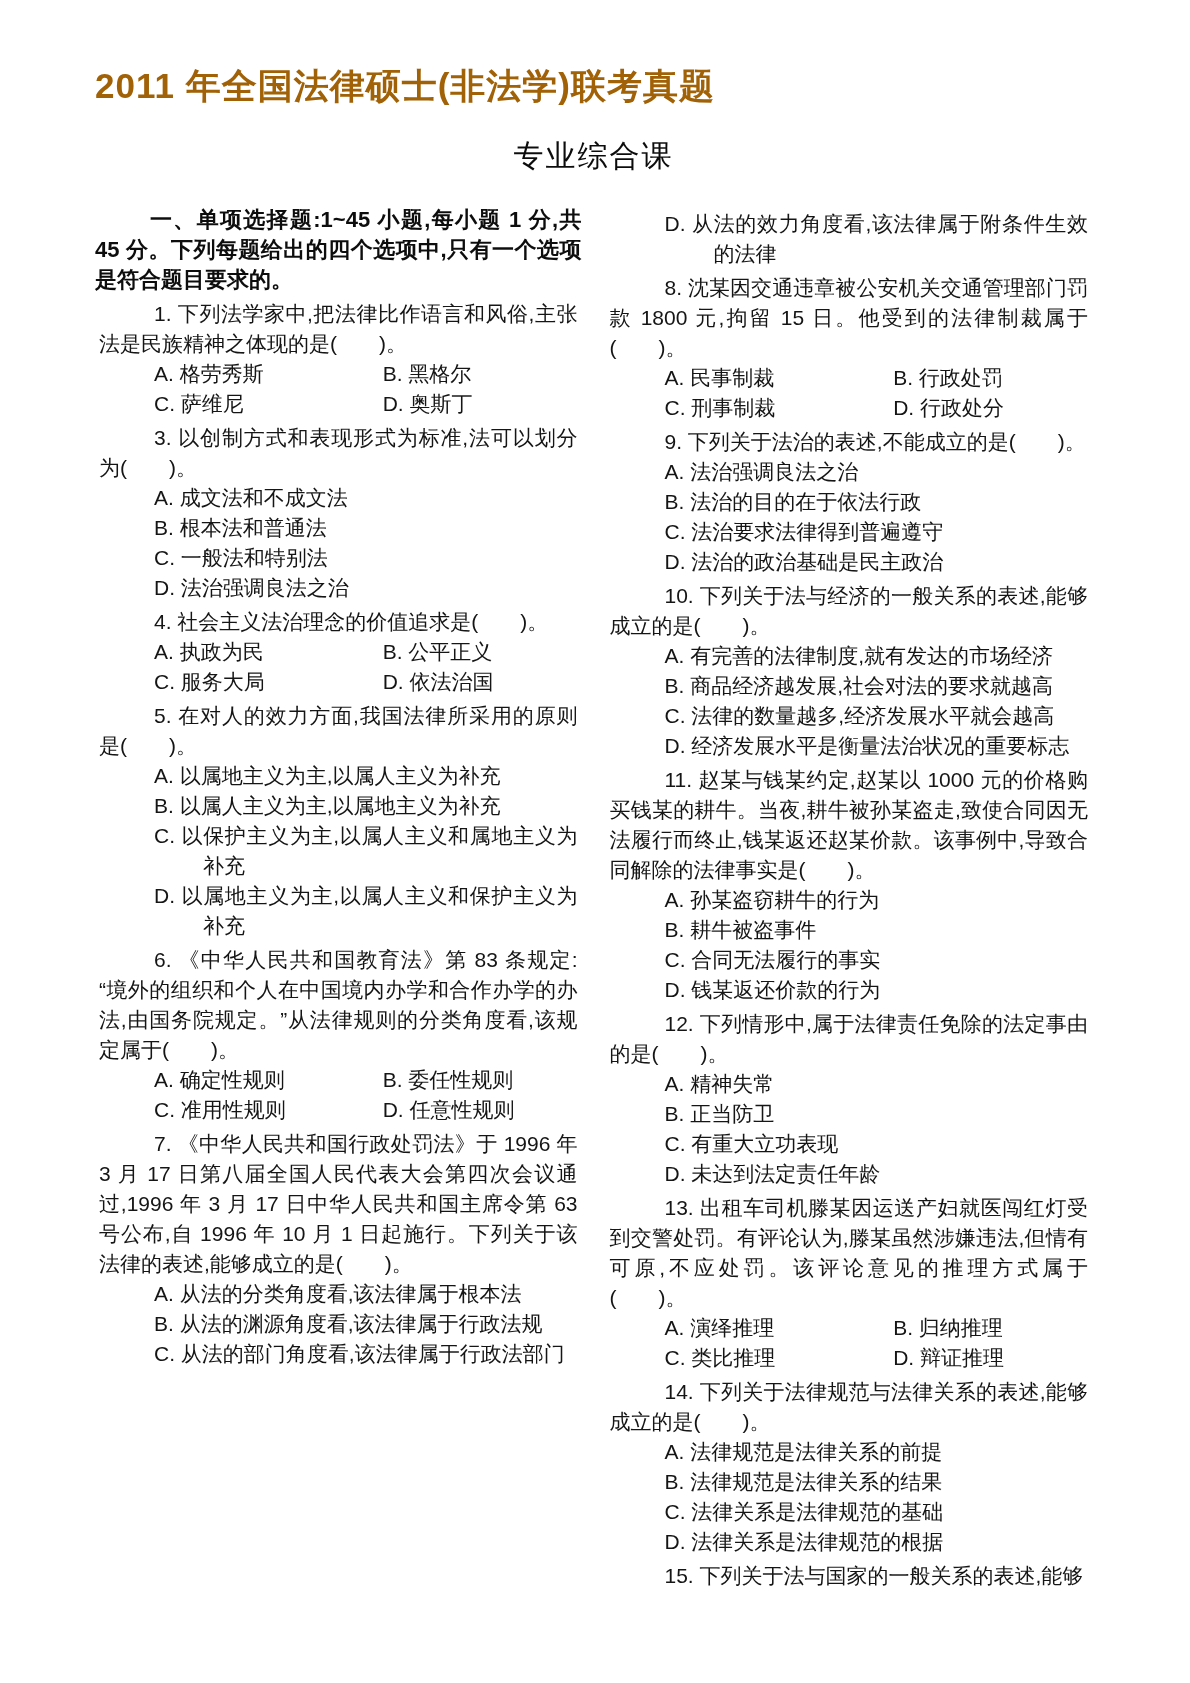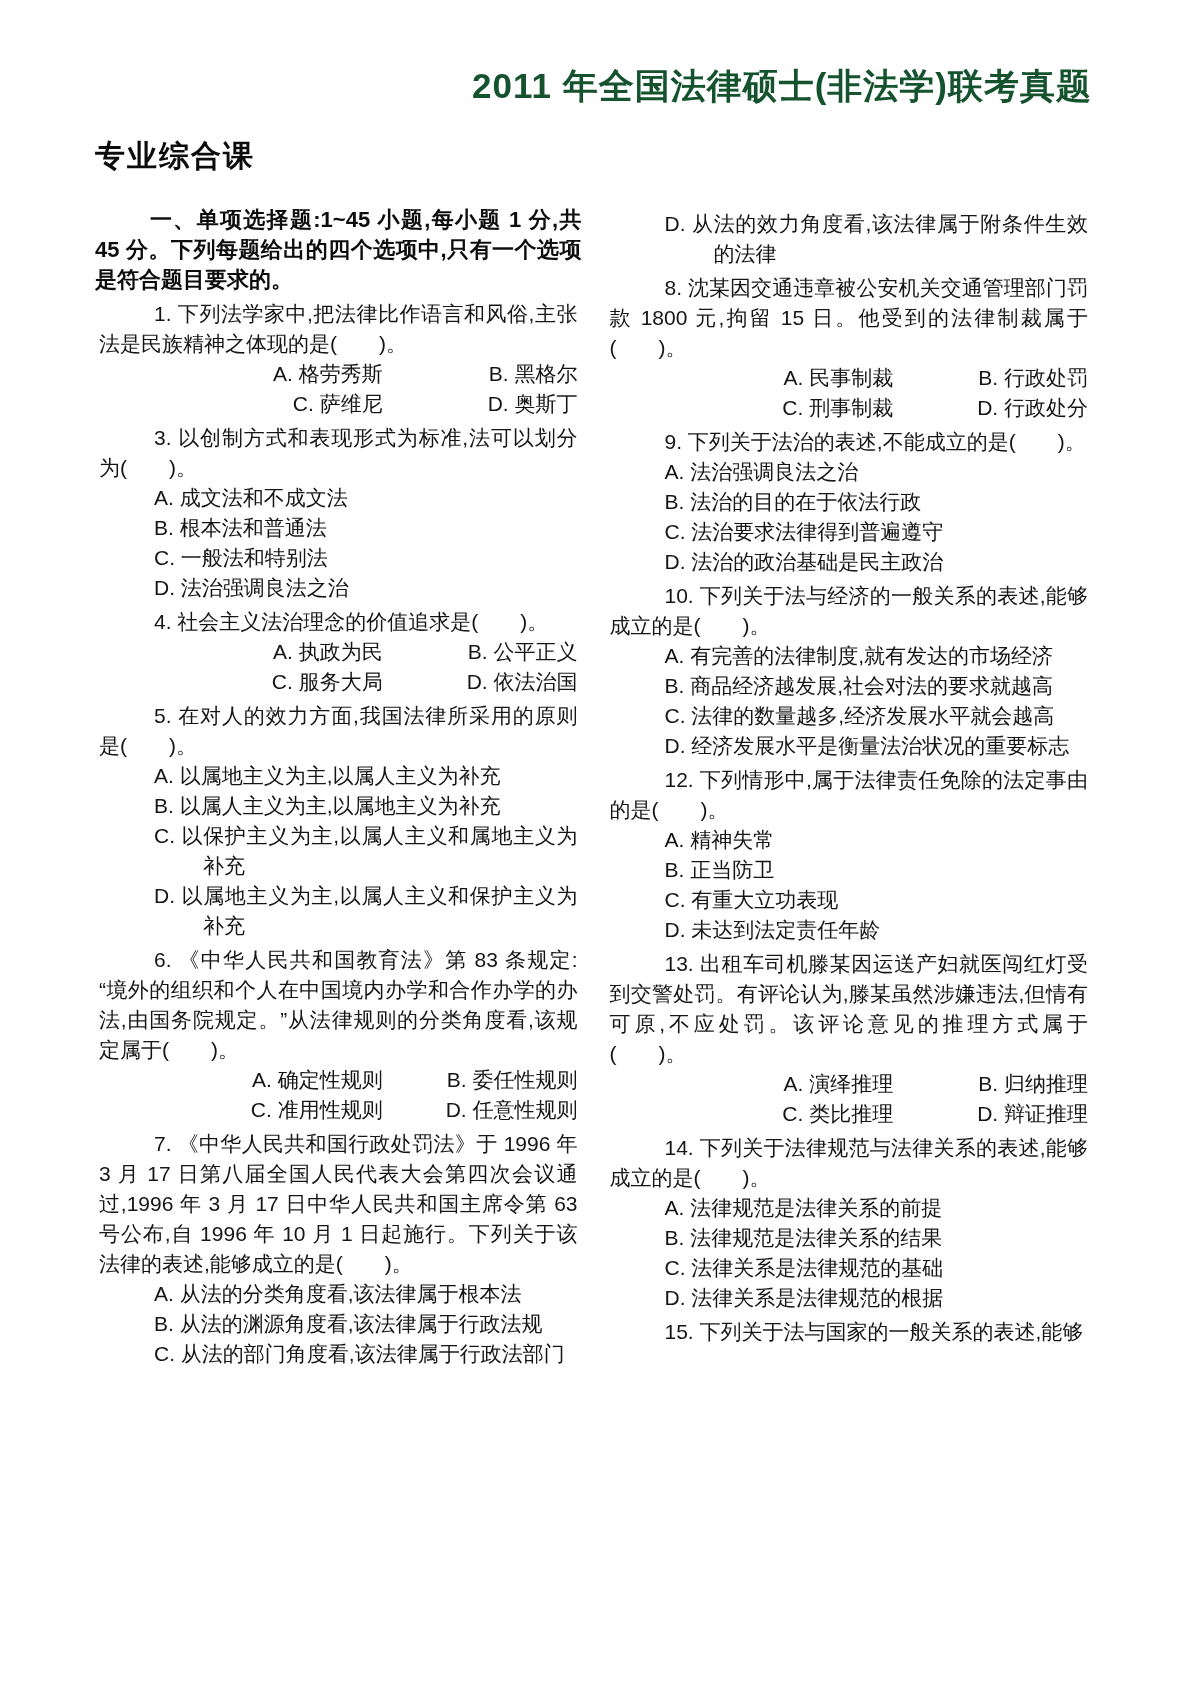--- a/index.html
+++ b/index.html
@@ -13,31 +13,32 @@
     color: #151515;
   }
   .page {
     box-sizing: border-box;
     width: 1190px;
     height: 1683px;
     padding: 66px 98px 0 95px;
     background: #ffffff;
   }
   .title {
-    text-align: right;
+    text-align: left;
     font-size: 35px;
     font-weight: bold;
     letter-spacing: 1px;
     line-height: 1.15;
     margin: 0;
-    color: #14532d;
+    color: #a16207;
   }
   .subtitle {
+    text-align: center;
     font-size: 30px;
-    font-weight: bold;
+    font-weight: normal;
     letter-spacing: 2px;
     margin: 30px 0 0 0;
     color: #0c0c0c;
   }
   .columns {
     display: flex;
     gap: 24px;
     margin-top: 28px;
   }
   .column {
@@ -68,21 +69,21 @@
     text-align: justify;
   }
   .options-grid {
     display: grid;
     grid-template-columns: 54% 46%;
     margin-left: 55px;
   }
   .option.cell {
     font-size: 21px;
     line-height: 30px;
-    text-align: right;
+    text-align: left;
   }
 </style>
 </head>
 <body>
 
 <div class="page">
   <h1 class="title">2011 年全国法律硕士(非法学)联考真题</h1>
   <h2 class="subtitle">专业综合课</h2>
   <div class="columns">
     <div class="column">
@@ -156,20 +157,27 @@
           <p class="option hang">D. 法治的政治基础是民主政治</p>
         </div>
         <div class="question">
           <p class="stem">10. 下列关于法与经济的一般关系的表述,能够成立的是(　　)。</p>
           <p class="option hang">A. 有完善的法律制度,就有发达的市场经济</p>
           <p class="option hang">B. 商品经济越发展,社会对法的要求就越高</p>
           <p class="option hang">C. 法律的数量越多,经济发展水平就会越高</p>
           <p class="option hang">D. 经济发展水平是衡量法治状况的重要标志</p>
         </div>
         <div class="question">
+          <p class="stem">11. 赵某与钱某约定,赵某以 1000 元的价格购买钱某的耕牛。当夜,耕牛被孙某盗走,致使合同因无法履行而终止,钱某返还赵某价款。该事例中,导致合同解除的法律事实是(　　)。</p>
+          <p class="option hang">A. 孙某盗窃耕牛的行为</p>
+          <p class="option hang">B. 耕牛被盗事件</p>
+          <p class="option hang">C. 合同无法履行的事实</p>
+          <p class="option hang">D. 钱某返还价款的行为</p>
+        </div>
+        <div class="question">
           <p class="stem">12. 下列情形中,属于法律责任免除的法定事由的是(　　)。</p>
           <p class="option hang">A. 精神失常</p>
           <p class="option hang">B. 正当防卫</p>
           <p class="option hang">C. 有重大立功表现</p>
           <p class="option hang">D. 未达到法定责任年龄</p>
         </div>
         <div class="question">
           <p class="stem">13. 出租车司机滕某因运送产妇就医闯红灯受到交警处罚。有评论认为,滕某虽然涉嫌违法,但情有可原,不应处罚。该评论意见的推理方式属于(　　)。</p>
           <div class="options-grid">
             <p class="option cell">A. 演绎推理</p>

